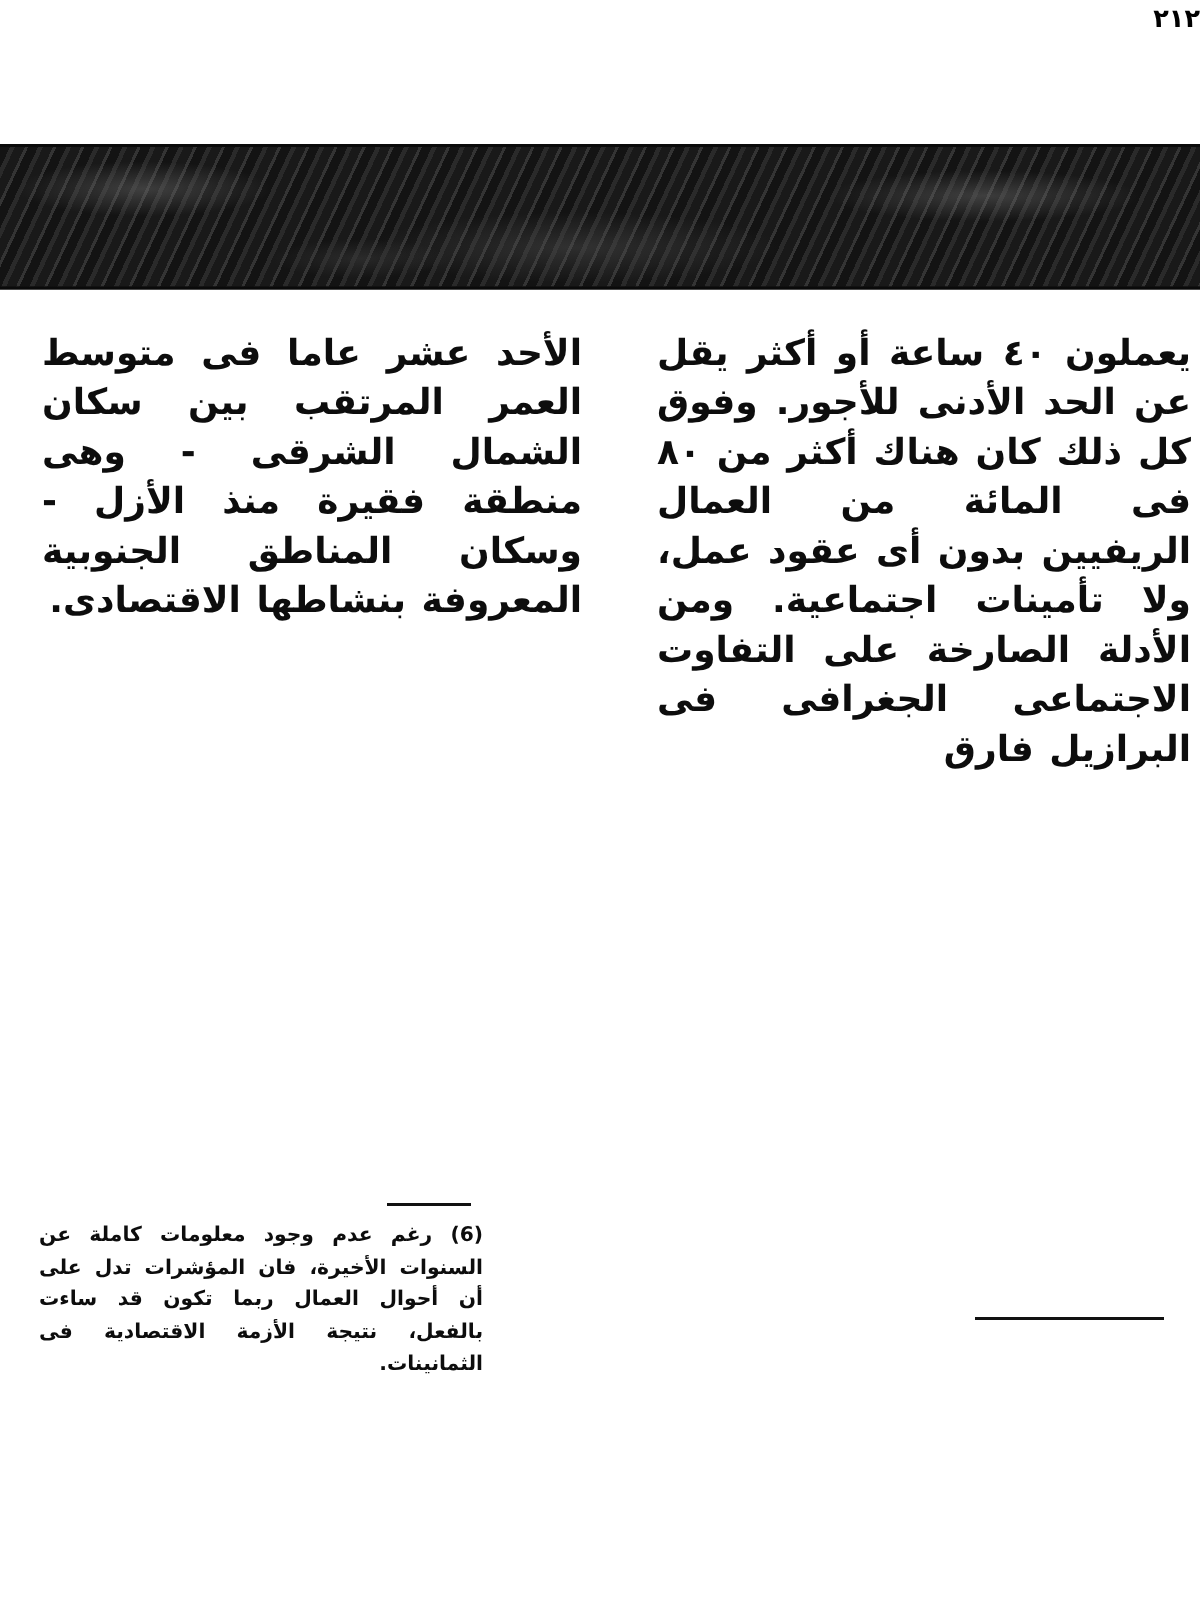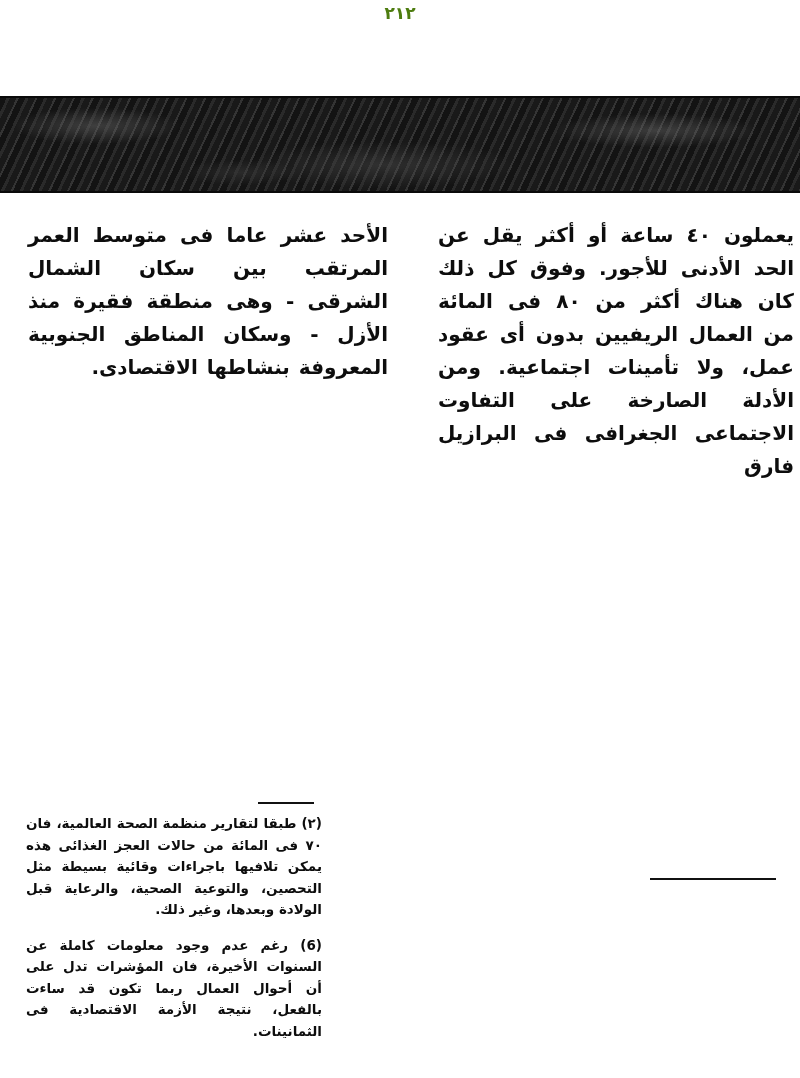--- a/index.html
+++ b/index.html
@@ -14,25 +14,25 @@
     font-family: "DejaVu Sans", sans-serif;
     overflow: hidden;
     color: #0d0d0d;
   }
 
   .page-number {
     position: absolute;
     top: 3px;
     left: 0;
     right: 0;
-    text-align: center;
+    text-align: right;
     font-size: 17px;
     font-weight: 700;
     letter-spacing: 1px;
-    color: #4d7c0f;
+    color: #000000;
   }
 
   
   .scan-band {
     position: absolute;
     top: 96px;
     left: 0;
     width: 800px;
     height: 93px;
     background:
@@ -44,21 +44,21 @@
       #181818;
     border-top: 2px solid #0a0a0a;
     border-bottom: 2px solid #0a0a0a;
   }
 
   .main-text {
     position: absolute;
     top: 219px;
     direction: rtl;
     text-align: justify;
-    font-size: 20px;
+    font-size: 24px;
     font-weight: 700;
     line-height: 33px;
     word-spacing: 2px;
   }
   .main-text.right-col {
     right: 6px;
     width: 356px;
   }
   .main-text.left-col {
     left: 28px;
@@ -115,21 +115,20 @@
   <div class="main-text right-col">
     <p>يعملون ٤٠ ساعة أو أكثر يقل عن الحد الأدنى للأجور. وفوق كل ذلك كان هناك أكثر من ٨٠ فى المائة من العمال الريفيين بدون أى عقود عمل، ولا تأمينات اجتماعية. ومن الأدلة الصارخة على التفاوت الاجتماعى الجغرافى فى البرازيل فارق</p>
   </div>
 
   <div class="main-text left-col">
     <p>الأحد عشر عاما فى متوسط العمر المرتقب بين سكان الشمال الشرقى - وهى منطقة فقيرة منذ الأزل - وسكان المناطق الجنوبية المعروفة بنشاطها الاقتصادى.</p>
   </div>
 
   <div class="footnote-block left-fn">
     <div class="fn-separator"></div>
-    <p>(٢) طبقا لتقارير منظمة الصحة العالمية، فان ٧٠ فى المائة من حالات العجز الغذائى هذه يمكن تلافيها باجراءات وقائية بسيطة مثل التحصين، والتوعية الصحية، والرعاية قبل الولادة وبعدها، وغير ذلك.</p>
     <p>(6) رغم عدم وجود معلومات كاملة عن السنوات الأخيرة، فان المؤشرات تدل على أن أحوال العمال ربما تكون قد ساءت بالفعل، نتيجة الأزمة الاقتصادية فى الثمانينات.</p>
   </div>
 
   <div class="footnote-block right-fn">
     <div class="fn-separator"></div>
   </div>
 
 </div>
 
 </body></html>

